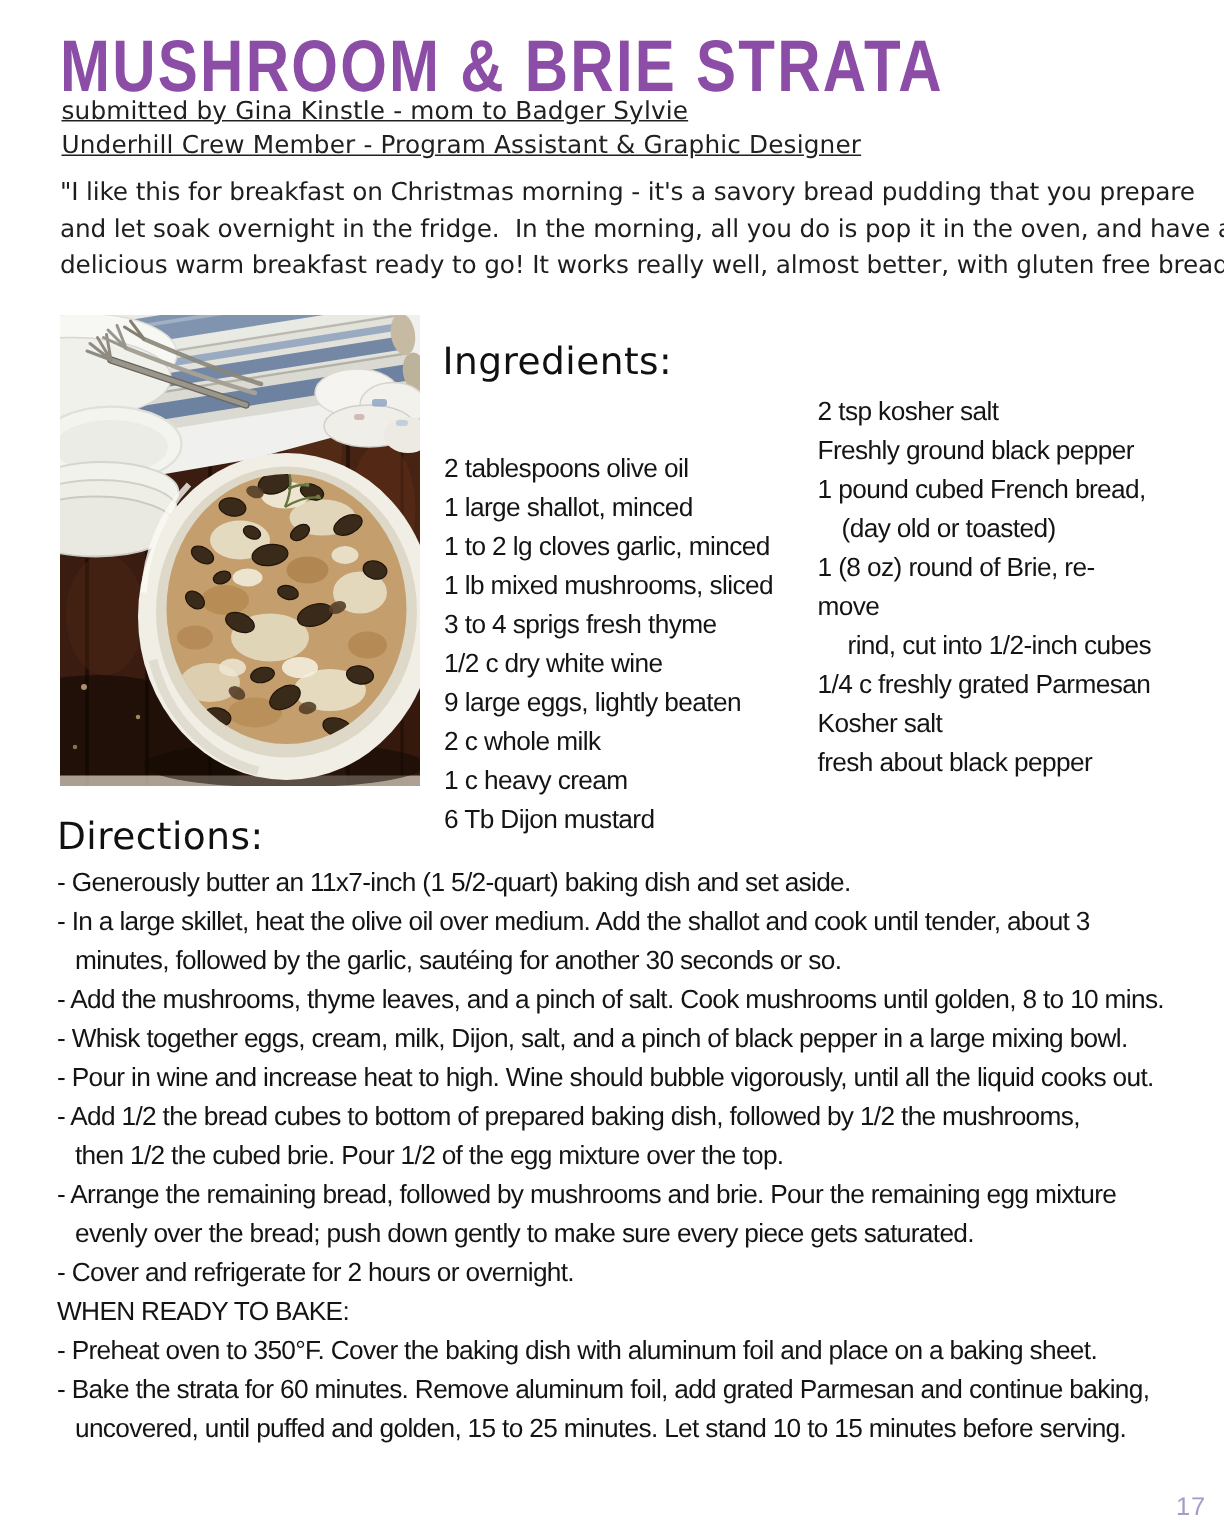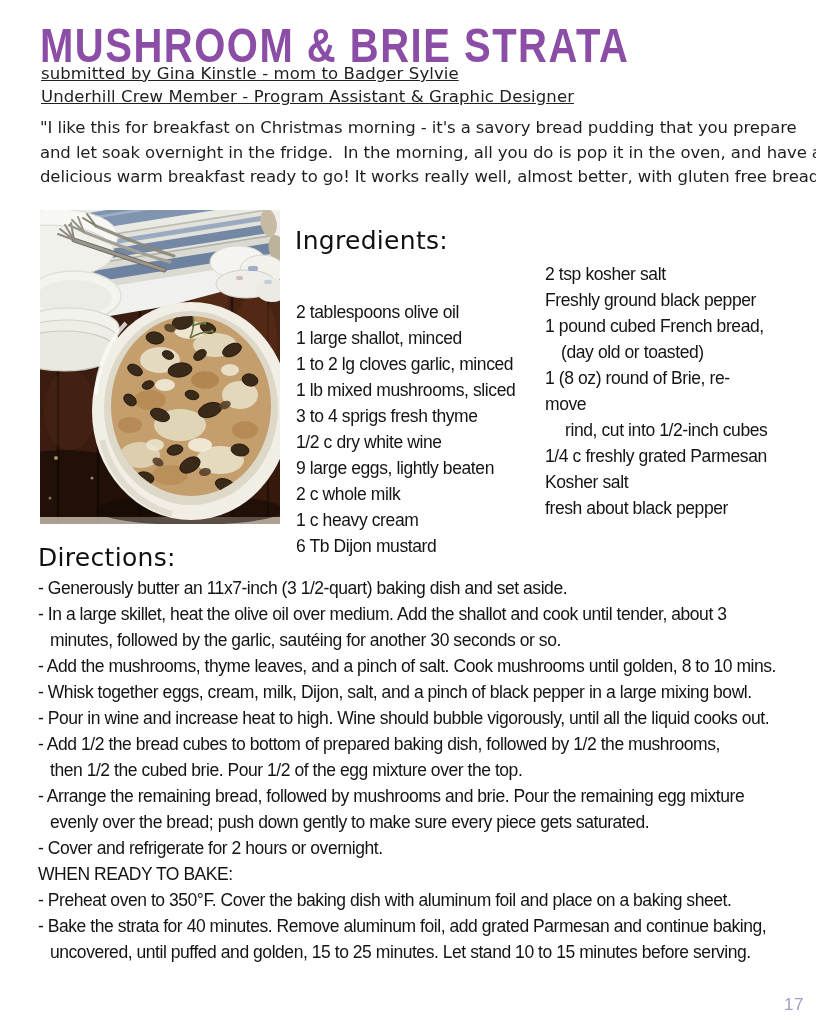--- a/index.html
+++ b/index.html
@@ -230,30 +230,30 @@
   <div>move</div>
   <div class="ind2">rind, cut into 1/2-inch cubes</div>
   <div>1/4 c freshly grated Parmesan</div>
   <div>Kosher salt</div>
   <div>fresh about black pepper</div>
 </div>
 
 <div class="sec-heading dir-heading">Directions:</div>
 
 <div class="directions">
-  <div>- Generously butter an 11x7-inch (3 1/2-quart) baking dish and set aside.</div>
+  <div>- Generously butter an 11x7-inch (1 5/2-quart) baking dish and set aside.</div>
   <div>- In a large skillet, heat the olive oil over medium. Add the shallot and cook until tender, about 3</div>
   <div class="cont">minutes, followed by the garlic, sautéing for another 30 seconds or so.</div>
   <div>- Add the mushrooms, thyme leaves, and a pinch of salt. Cook mushrooms until golden, 8 to 10 mins.</div>
   <div>- Whisk together eggs, cream, milk, Dijon, salt, and a pinch of black pepper in a large mixing bowl.</div>
   <div>- Pour in wine and increase heat to high. Wine should bubble vigorously, until all the liquid cooks out.</div>
   <div>- Add 1/2 the bread cubes to bottom of prepared baking dish, followed by 1/2 the mushrooms,</div>
   <div class="cont">then 1/2 the cubed brie. Pour 1/2 of the egg mixture over the top.</div>
   <div>- Arrange the remaining bread, followed by mushrooms and brie. Pour the remaining egg mixture</div>
   <div class="cont">evenly over the bread; push down gently to make sure every piece gets saturated.</div>
   <div>- Cover and refrigerate for 2 hours or overnight.</div>
   <div>WHEN READY TO BAKE:</div>
   <div>- Preheat oven to 350°F. Cover the baking dish with aluminum foil and place on a baking sheet.</div>
-  <div>- Bake the strata for 40 minutes. Remove aluminum foil, add grated Parmesan and continue baking,</div>
+  <div>- Bake the strata for 60 minutes. Remove aluminum foil, add grated Parmesan and continue baking,</div>
   <div class="cont">uncovered, until puffed and golden, 15 to 25 minutes. Let stand 10 to 15 minutes before serving.</div>
 </div>
 
 <div class="page-num">17</div>
 
 </body></html>

